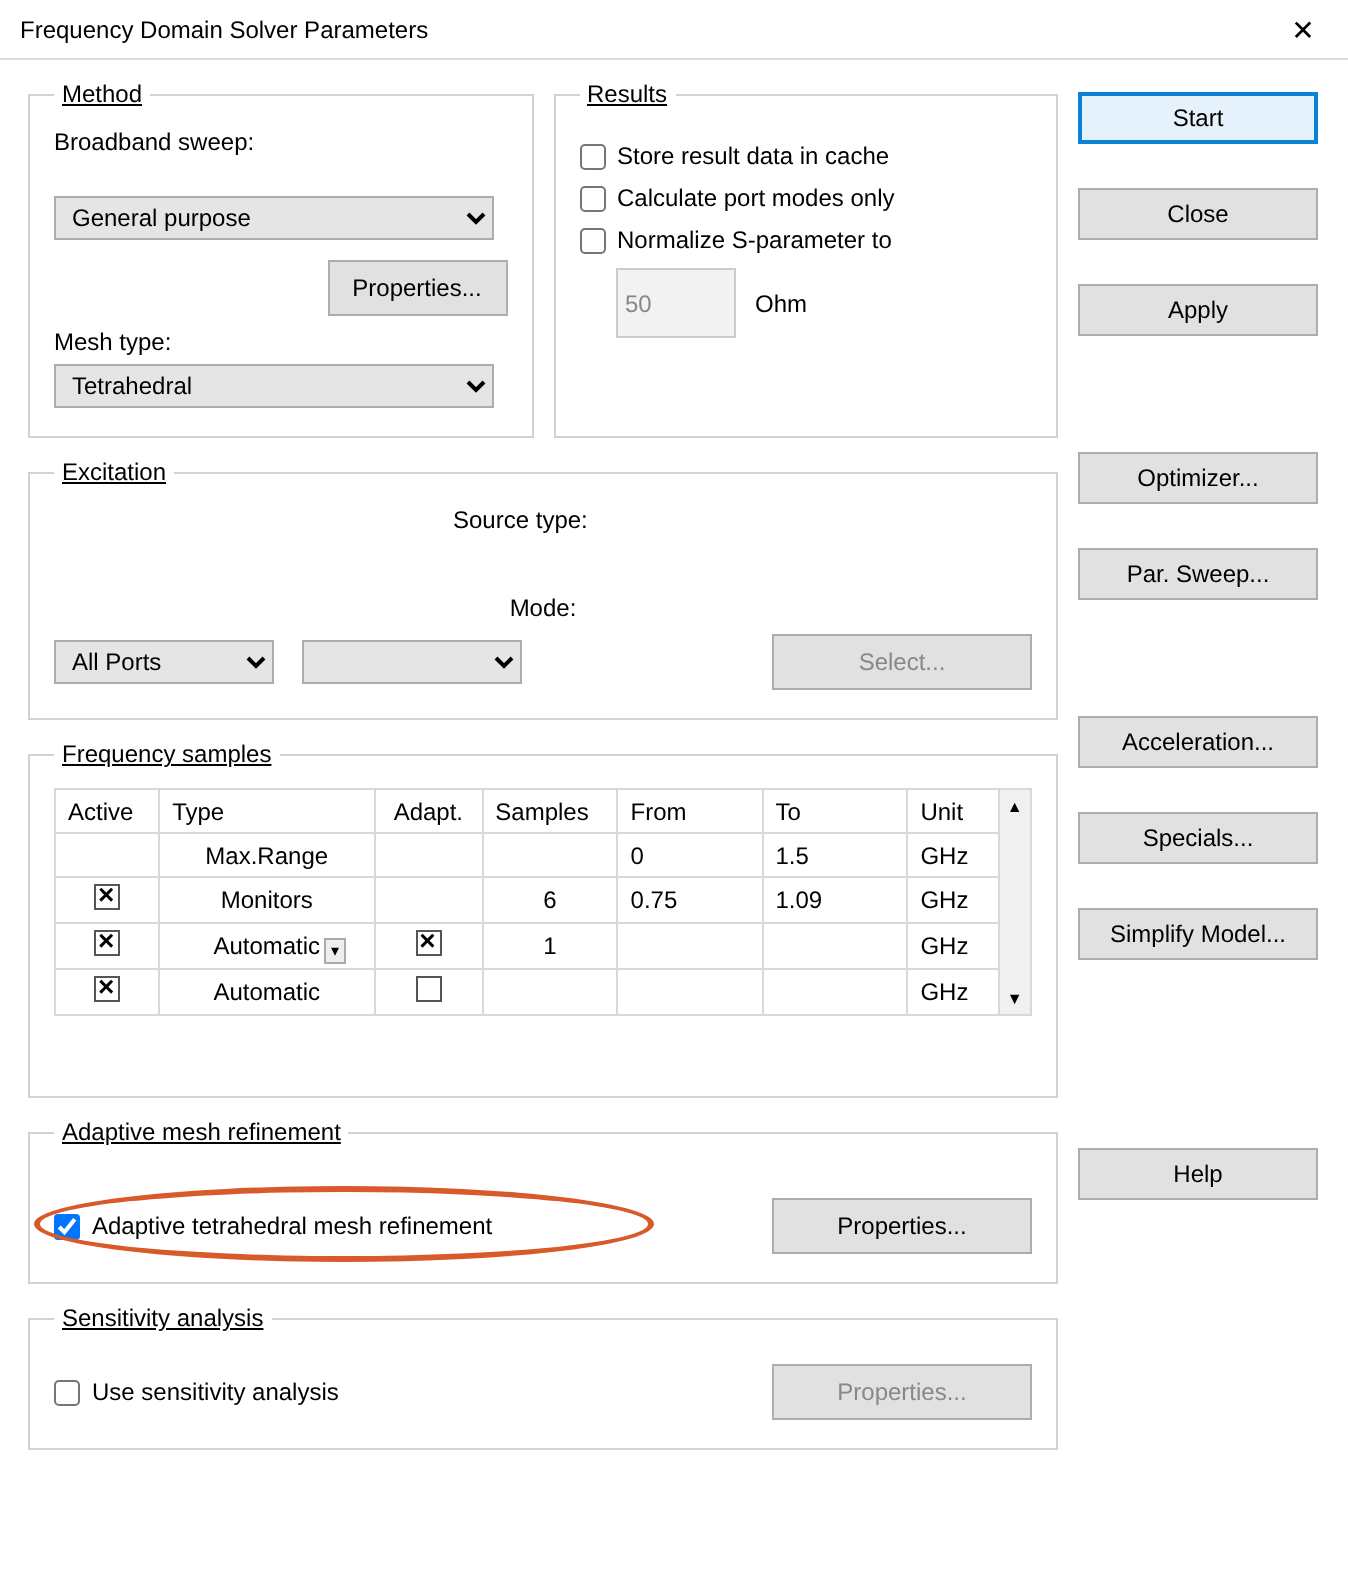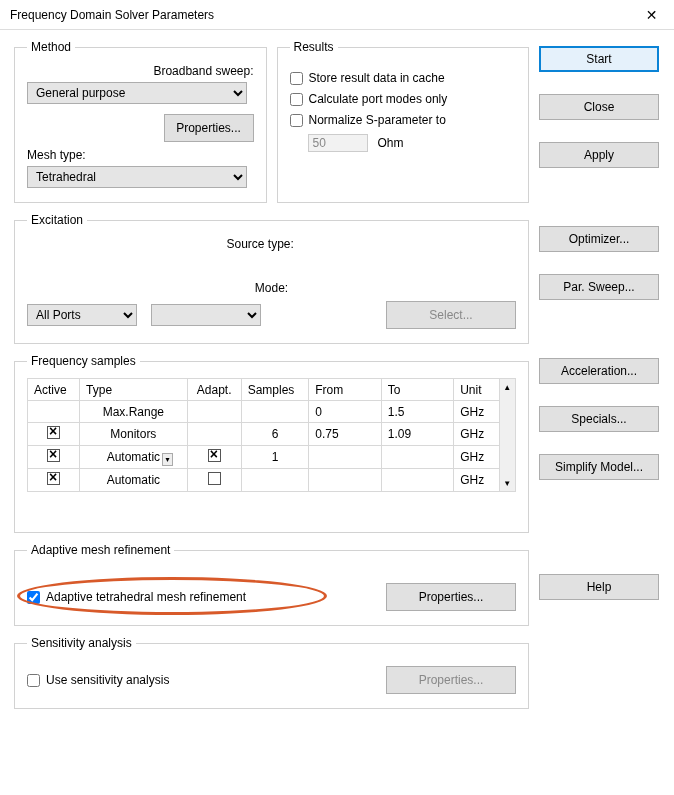--- a/index.html
+++ b/index.html
@@ -31,21 +31,21 @@
     padding: 10px 10px 10px 14px;
     gap: 10px;
   }
   .left-col { flex: 1; display:flex; flex-direction:column; gap:10px; }
   .right-col { width: 125px; display:flex; flex-direction:column; gap:22px; padding-top:6px; }
   fieldset {
     border: 1px solid #d2d2d2;
     padding: 10px 12px 14px 12px;
     margin: 0;
   }
-  legend { font-size: 12px; padding: 0 4px; }
+  legend { font-size: 12px; padding: 0 4px; text-decoration: underline; }
   .row { display:flex; align-items:center; gap:8px; }
   .lbl { font-size:12px; }
   select.combo {
     height: 22px;
     border: 1px solid #adadad;
     background: #e5e5e5;
     font-family: inherit;
     font-size: 12px;
     padding: 0 4px;
   }
@@ -74,21 +74,21 @@
     background: #e5f1fb;
   }
   .side-gap { height: 14px; }
   .top-row { display:flex; gap:10px; }
   fieldset.method { flex:1; }
   fieldset.results { flex:1; }
   .chk-row { display:flex; align-items:center; gap:6px; margin:7px 0; }
   input[type=checkbox] { width:13px; height:13px; margin:0; }
   .ohm-row { display:flex; align-items:center; gap:10px; margin-top:6px; margin-left:18px; }
   .ohm-input {
-    width:60px; height:18px; border:1px solid #ccc; background:#f2f2f2;
+    width:60px; height:35px; border:1px solid #ccc; background:#f2f2f2;
     color:#888; padding:0 4px; font-family:inherit; font-size:12px;
   }
   .freq-table { border:1px solid #c8c8c8; width:100%; border-collapse:collapse; font-size:12px; }
   .freq-table th, .freq-table td {
     border:1px solid #d8d8d8;
     padding:3px 6px;
     text-align:left;
     background:#fff;
     height:22px;
   }
@@ -143,21 +143,21 @@
   <div class="close-x">✕</div>
 </div>
 
 <div class="body">
   <div class="left-col">
 
     <div class="top-row">
 
       <fieldset class="method">
         <legend>Method</legend>
-        <div class="lbl" style="margin-bottom:4px;text-align:right;">Broadband sweep:</div>
+        <div class="lbl" style="margin-bottom:20px;">Broadband sweep:</div>
         <select class="combo" style="width:220px;">
           <option>General purpose</option>
         </select>
         <div style="display:flex; justify-content:flex-end; margin:10px 0 6px 0;">
           <button class="btn">Properties...</button>
         </div>
         <div class="lbl" style="margin-bottom:4px;">Mesh type:</div>
         <select class="combo" style="width:220px;">
           <option>Tetrahedral</option>
         </select>

